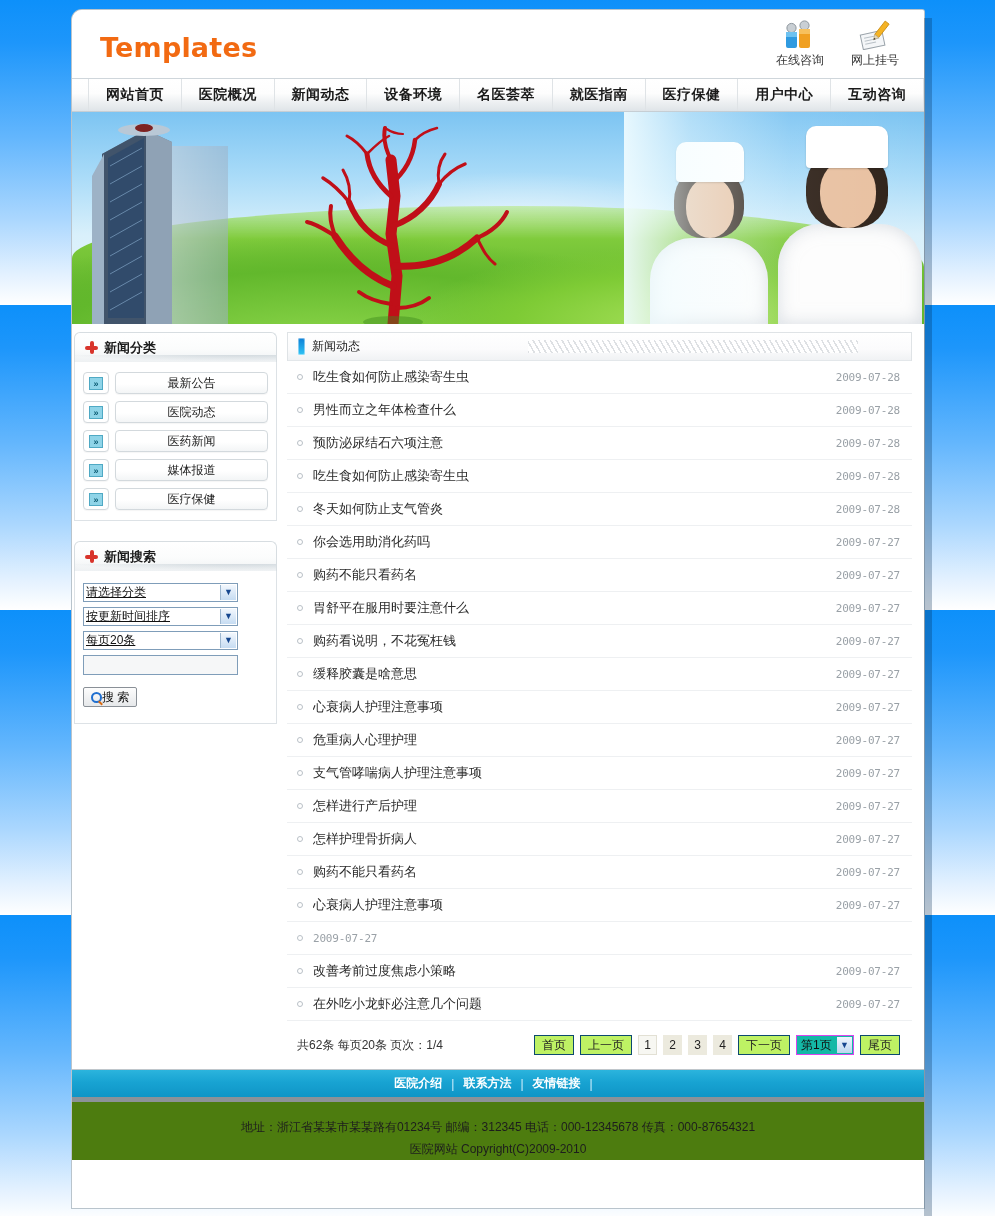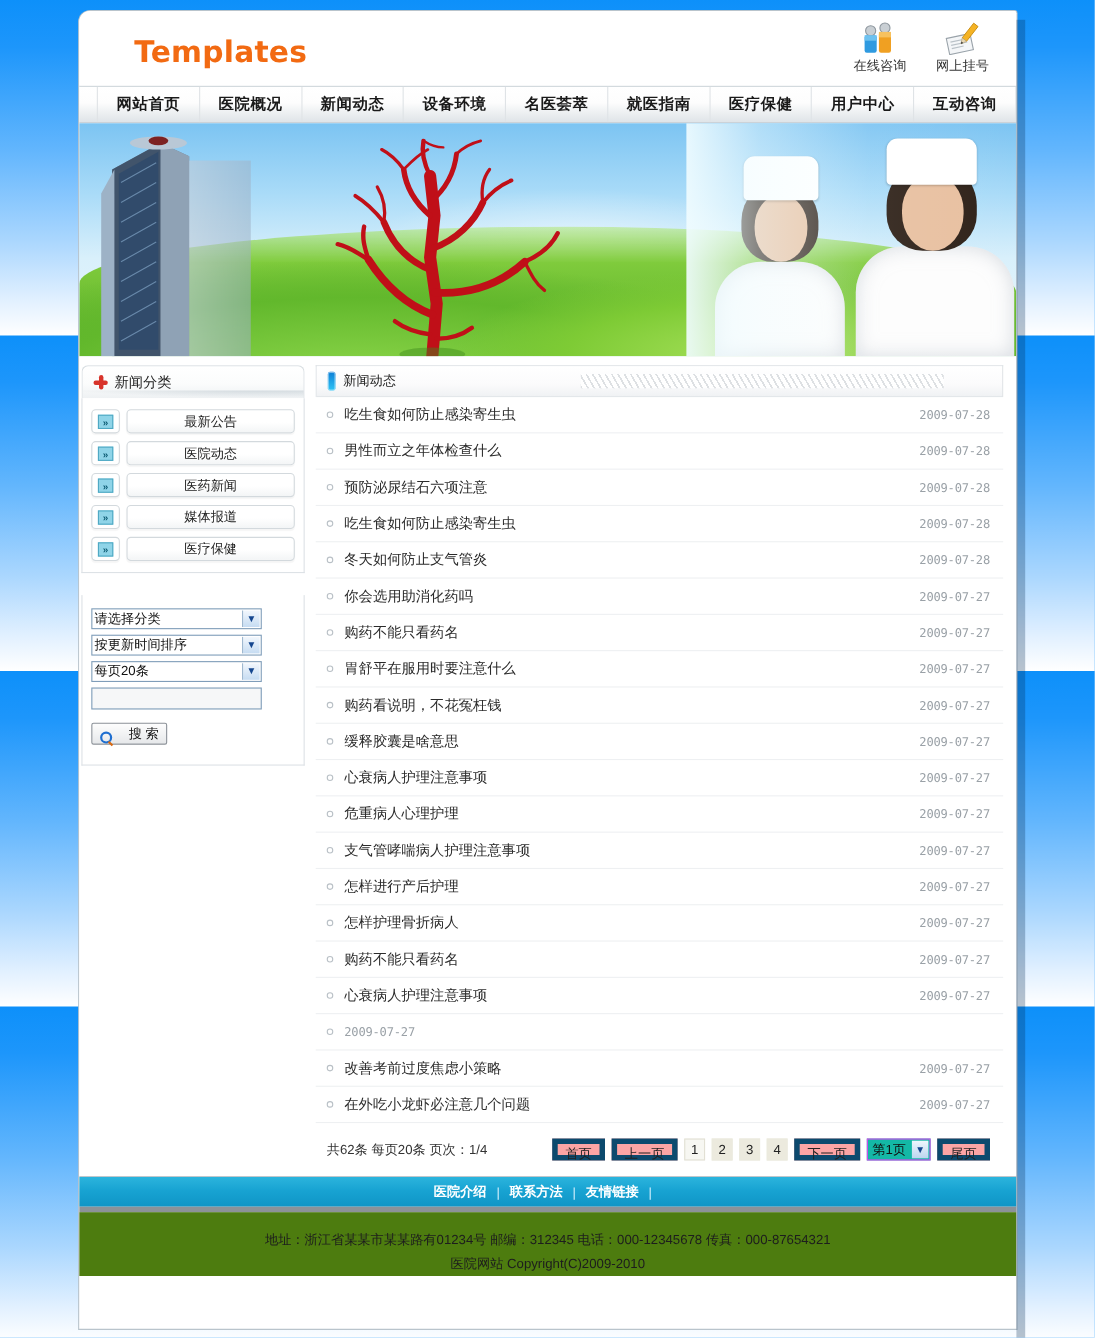--- a/index.html
+++ b/index.html
@@ -29,21 +29,21 @@
     background: #fff;
     border-top-left-radius: 10px;
     border-top-right-radius: 2px;
     box-shadow: 0 0 0 1px #b9c4cc;
     overflow: hidden;
   }
 
   
   #header { position:relative; height: 68px; background:#fff; }
   #logo {
-    position:absolute; left:50px; top:22px;
+    position:absolute; left:28px; top:22px;
     font-size: 27px; font-weight: bold; color:#f26a12;
     font-family: "DejaVu Sans", "Liberation Sans", sans-serif;
     letter-spacing: .2px;
   }
   .toplink {
     position:absolute; top:10px; width:62px; text-align:center;
     color:#333; font-size:12px; text-decoration:none;
   }
   .toplink .tl-label { display:block; margin-top:2px; }
   #tl-consult { left: 697px; }
@@ -107,21 +107,21 @@
   .panel-head::after{
     content:""; position:absolute; left:0; right:0; bottom:-1px; height:8px;
     background: radial-gradient(ellipse 260px 12px at 82% -2px, #c9d2d8 0%, rgba(201,210,216,0) 70%);
   }
   .cross-icon { width:13px; height:13px; position:relative; flex:0 0 13px; margin-right:6px; }
   .cross-icon::before, .cross-icon::after{
     content:""; position:absolute; background:#d8342b; border-radius:2px;
   }
   .cross-icon::before{ left:4.5px; top:0; width:4px; height:13px; }
   .cross-icon::after{ left:0; top:4.5px; width:13px; height:4px; }
-  .panel-title { font-size:13px; font-weight:normal; color:#1c1c1c;
+  .panel-title { font-size:13px; font-weight:bold; color:#1c1c1c;
     font-family:"DejaVu Sans","Liberation Sans",sans-serif; }
   .panel-body {
     border:1px solid #dde2e6; border-top:none; background:#fff;
     padding: 10px 8px 10px 8px;
   }
 
   
   .cat-row { display:flex; align-items:center; margin-bottom:7px; }
   .cat-icon {
     width:26px; height:22px; flex:0 0 26px; margin-right:6px;
@@ -141,31 +141,31 @@
     font-size:12px; color:#222; text-decoration:none; display:block;
     box-shadow: 0 1px 1px rgba(0,0,0,.04);
   }
 
   
   .srch-sel, .srch-text {
     width:155px; height:19px; display:block; margin-bottom:5px;
     border:1px solid #7f9db9; background:#fff; font-size:12px;
     color:#111; padding:0 2px; font-family:"Liberation Sans",sans-serif;
   }
-  .srch-sel { position:relative; line-height:17px; padding-right:20px; }
+  .srch-sel { position:relative; line-height:17px; padding-right:20px;text-decoration:underline; }
   .srch-sel .caret {
     position:absolute; right:1px; top:1px; width:16px; height:15px;
     background: linear-gradient(to bottom,#f2f7fd,#c6dcf2);
     border-left:1px solid #9fb8d0;
     display:flex; align-items:center; justify-content:center;
     font-size:9px; color:#16478f;
   }
   .srch-text { background:#f6f7f8; margin-top:4px; height:20px; }
   .srch-btn {
-    margin-top:7px; display:inline-flex; align-items:flex-end; gap:15px;
+    margin-top:7px; display:inline-flex; align-items:center; gap:0;
     height:20px; padding:0 7px;
     border:1px solid #8a9097; border-radius:2px;
     background: linear-gradient(to bottom,#fdfdfd,#e6e8ea);
     font-size:12px; color:#111; cursor:pointer;
     font-family:"Liberation Sans",sans-serif;
   }
   .mag { width:11px; height:11px; border:2px solid #1f6fd0; border-radius:50%;
          position:relative; display:inline-block; }
   .mag::after{ content:""; position:absolute; right:-3px; bottom:-3px;
          width:5px; height:2px; background:#d86a13; transform:rotate(45deg); }
@@ -203,21 +203,21 @@
   }
   #news-list li .n-date { flex:0 0 auto; font-size:11px; color:#9aa1a7;
     font-family:"DejaVu Sans Mono","Liberation Mono",monospace; letter-spacing:-.2px; }
 
   
   #pager { display:flex; align-items:center; height:48px; padding: 0 12px 0 10px; }
   #pager-info { font-size:12px; color:#333; }
   #pager-nav { margin-left:auto; display:flex; align-items:center; gap:6px; }
   .pg {
     min-width:21px; height:20px; padding:0 7px; line-height:19px; text-align:center;
-    background:#fca5a5; border:5px solid #0c4a6e; color:#222; font-size:12px;
+    background:#bef264; border:1px solid #0c4a6e; color:#222; font-size:12px;
     text-decoration:none; display:inline-block;
   }
   .pg.num { background:#eceade; border:1px solid #eceade; padding:0 5px; min-width:19px; }
   .pg.cur { background:#f7f7f2; border:1px solid #e2e0d4; }
   .pg-select {
     position:relative; height:20px; min-width:58px; border:1px solid #d946ef;
     background:#14b8a6; font-size:12px; line-height:18px; padding: 0 20px 0 4px; color:#111;
   }
   .pg-select .caret {
     position:absolute; right:1px; top:1px; width:15px; height:16px;
@@ -424,20 +424,24 @@
             <span class="cat-icon">
                   <i>»</i>
                 </span>
             <a class="cat-btn" href="#">医疗保健</a>
           </div>
 
         </div>
       </div>
 
       <div class="panel" style="margin-top:20px;">
+        <div class="panel-head">
+          <span class="cross-icon"></span>
+          <span class="panel-title">新闻搜索</span>
+        </div>
         <div class="panel-body" style="padding:12px 8px 16px 8px;">
 
           <div class="srch-sel">
             <span>请选择分类</span>
             <span class="caret">▼</span>
           </div>
 
           <div class="srch-sel">
             <span>按更新时间排序</span>
             <span class="caret">▼</span>

